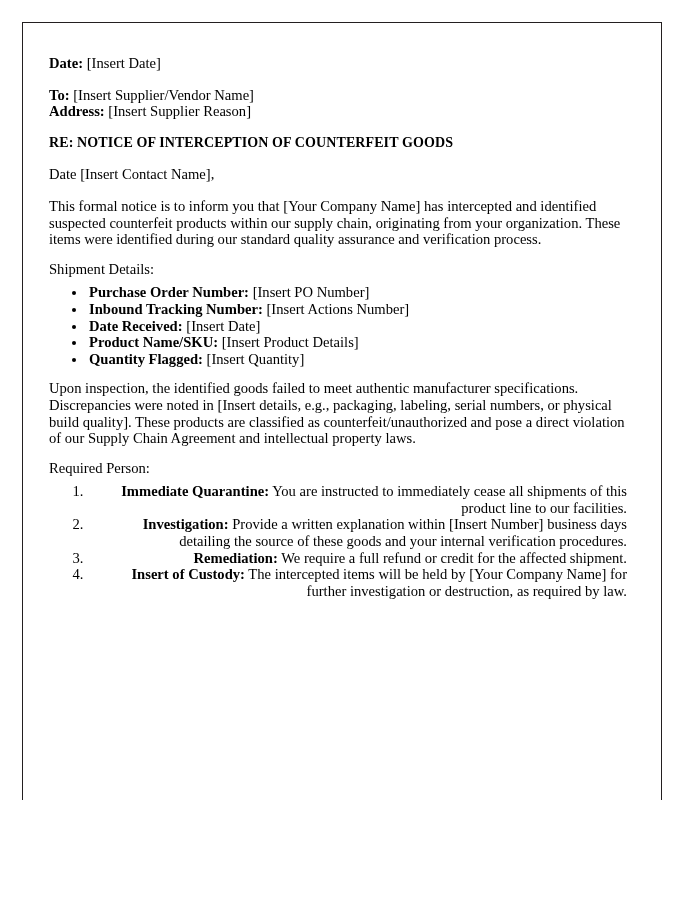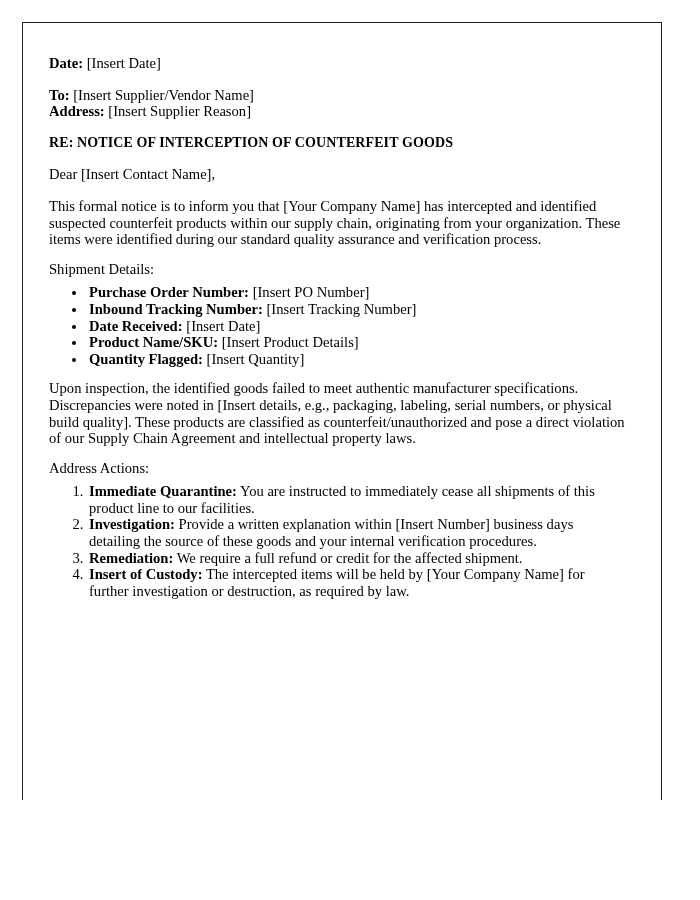--- a/index.html
+++ b/index.html
@@ -71,20 +71,21 @@
   }
   ul.bullets li {
     margin: 0;
     padding-left: 2px;
   }
 
   ol.numbers {
     margin: 0;
     padding: 0 0 0 38px;     
     list-style-type: decimal;
+    text-align: right;
   }
   ol.numbers li {
     margin: 0;
     padding-left: 2px;
   }
 
   ul.bullets li::marker,
   ol.numbers li::marker {
     font-weight: normal;
   }
@@ -103,47 +104,47 @@
       <p class="addr-line"><b class="b">To:</b> <span>[Insert Supplier/Vendor Name]</span></p>
       <p class="addr-line"><b class="b">Address:</b> <span>[Insert Supplier Reason]</span></p>
     </div>
 
     <div class="gap-lg"></div>
 
     <p class="re-heading">RE: NOTICE OF INTERCEPTION OF COUNTERFEIT GOODS</p>
 
     <div class="gap-lg"></div>
 
-    <p class="block">Dear [Insert Contact Name],</p>
+    <p class="block">Date [Insert Contact Name],</p>
 
     <div class="gap-lg"></div>
 
     <p class="block">This formal notice is to inform you that [Your Company Name] has intercepted and identified suspected counterfeit products within our supply chain, originating from your organization. These items were identified during our standard quality assurance and verification process.</p>
 
     <div class="gap-md"></div>
 
     <p class="section-heading">Shipment Details:</p>
 
     <div class="gap-sm"></div>
 
     <ul class="bullets">
       <li><b class="b">Purchase Order Number:</b> <span>[Insert PO Number]</span></li>
-      <li><b class="b">Inbound Tracking Number:</b> <span>[Insert Tracking Number]</span></li>
+      <li><b class="b">Inbound Tracking Number:</b> <span>[Insert Actions Number]</span></li>
       <li><b class="b">Date Received:</b> <span>[Insert Date]</span></li>
       <li><b class="b">Product Name/SKU:</b> <span>[Insert Product Details]</span></li>
       <li><b class="b">Quantity Flagged:</b> <span>[Insert Quantity]</span></li>
     </ul>
 
     <div class="gap-md"></div>
 
     <p class="block">Upon inspection, the identified goods failed to meet authentic manufacturer specifications. Discrepancies were noted in [Insert details, e.g., packaging, labeling, serial numbers, or physical build quality]. These products are classified as counterfeit/unauthorized and pose a direct violation of our Supply Chain Agreement and intellectual property laws.</p>
 
     <div class="gap-md"></div>
 
-    <p class="section-heading">Address Actions:</p>
+    <p class="section-heading">Required Person:</p>
 
     <div class="gap-sm"></div>
 
     <ol class="numbers">
       <li><b class="b">Immediate Quarantine:</b> <span>You are instructed to immediately cease all shipments of this product line to our facilities.</span></li>
       <li><b class="b">Investigation:</b> <span>Provide a written explanation within [Insert Number] business days detailing the source of these goods and your internal verification procedures.</span></li>
       <li><b class="b">Remediation:</b> <span>We require a full refund or credit for the affected shipment.</span></li>
       <li><b class="b">Insert of Custody:</b> <span>The intercepted items will be held by [Your Company Name] for further investigation or destruction, as required by law.</span></li>
     </ol>
 

